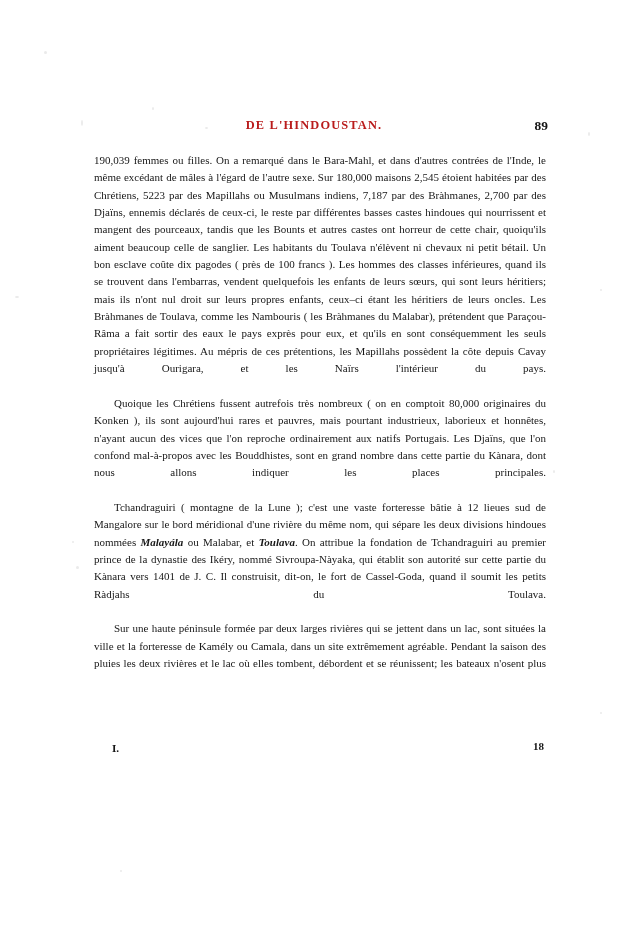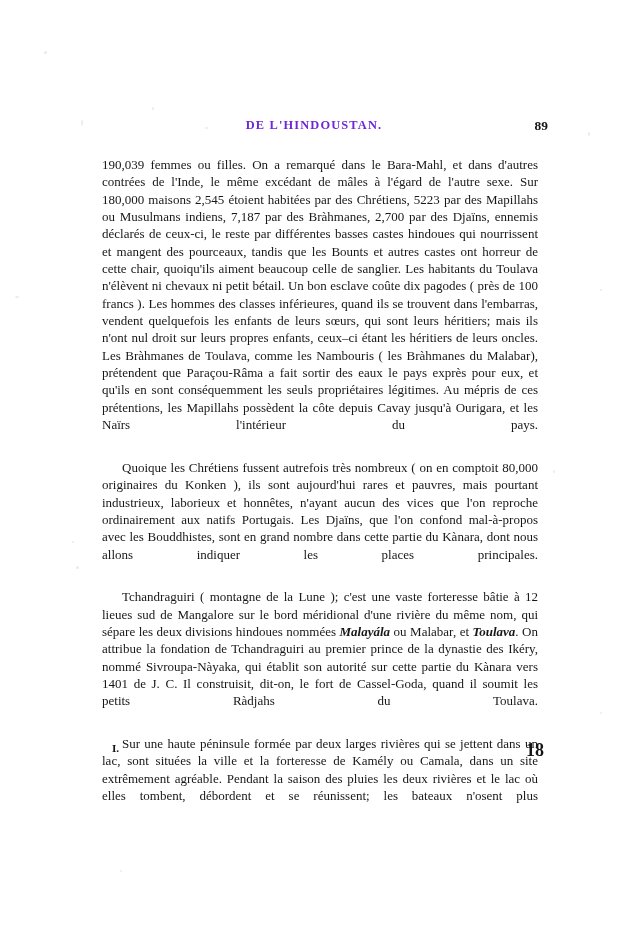--- a/index.html
+++ b/index.html
@@ -48,40 +48,40 @@
   }
   .head-title {
     position: absolute;
     left: 0;
     right: 12px;
     top: 0;
     text-align: center;
     font-size: 12.4px;
     letter-spacing: 1.15px;
     font-weight: 700;
-    color: #6d28d9;
+    color: #b91c1c;
   }
   .head-folio {
     position: absolute;
     right: -2px;
     top: 0px;
     font-size: 13.4px;
     font-weight: 700;
     color: #141414;
     font-family: "Liberation Serif", "DejaVu Serif", serif;
   }
   
   .os {
     font-feature-settings: "onum" 1;
   }
 
   
   p.para {
-    margin: 8px;
-    font-size: 13px;
+    margin: 0;
+    font-size: 11px;
     line-height: 17.35px;
     text-align: justify;
     text-justify: inter-word;
     color: #171717;
     -webkit-font-smoothing: antialiased;
     word-spacing: .2px;
   }
   p.para.indent {
     text-indent: 20px;
   }
@@ -110,21 +110,21 @@
     left: 18px;
     top: 0;
     font-size: 11.2px;
     font-weight: 700;
     color: #151515;
   }
   .footer-signature {
     position: absolute;
     right: 2px;
     top: -2px;
-    font-size: 18px;
+    font-size: 11px;
     color: #151515;
     font-weight: 600;
   }
 </style>
 </head>
 <body>
 
 <div class="page">
 
   <div class="speck" style="left:44px;  top:51px;  width:3px; height:3px;"></div>

